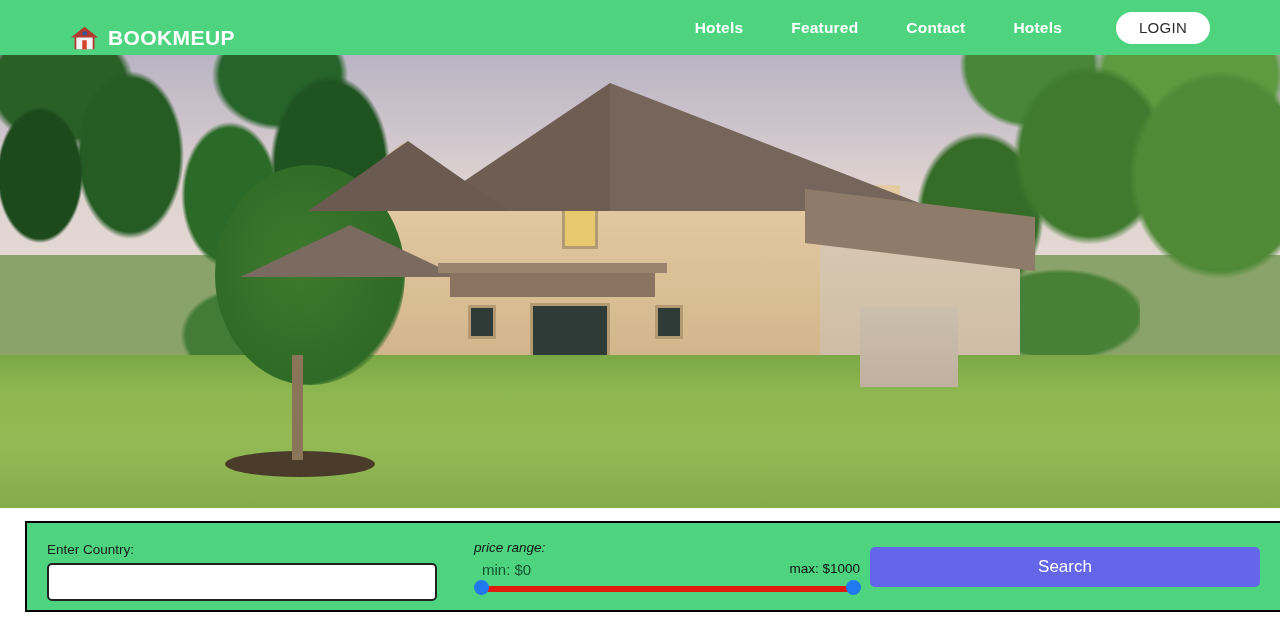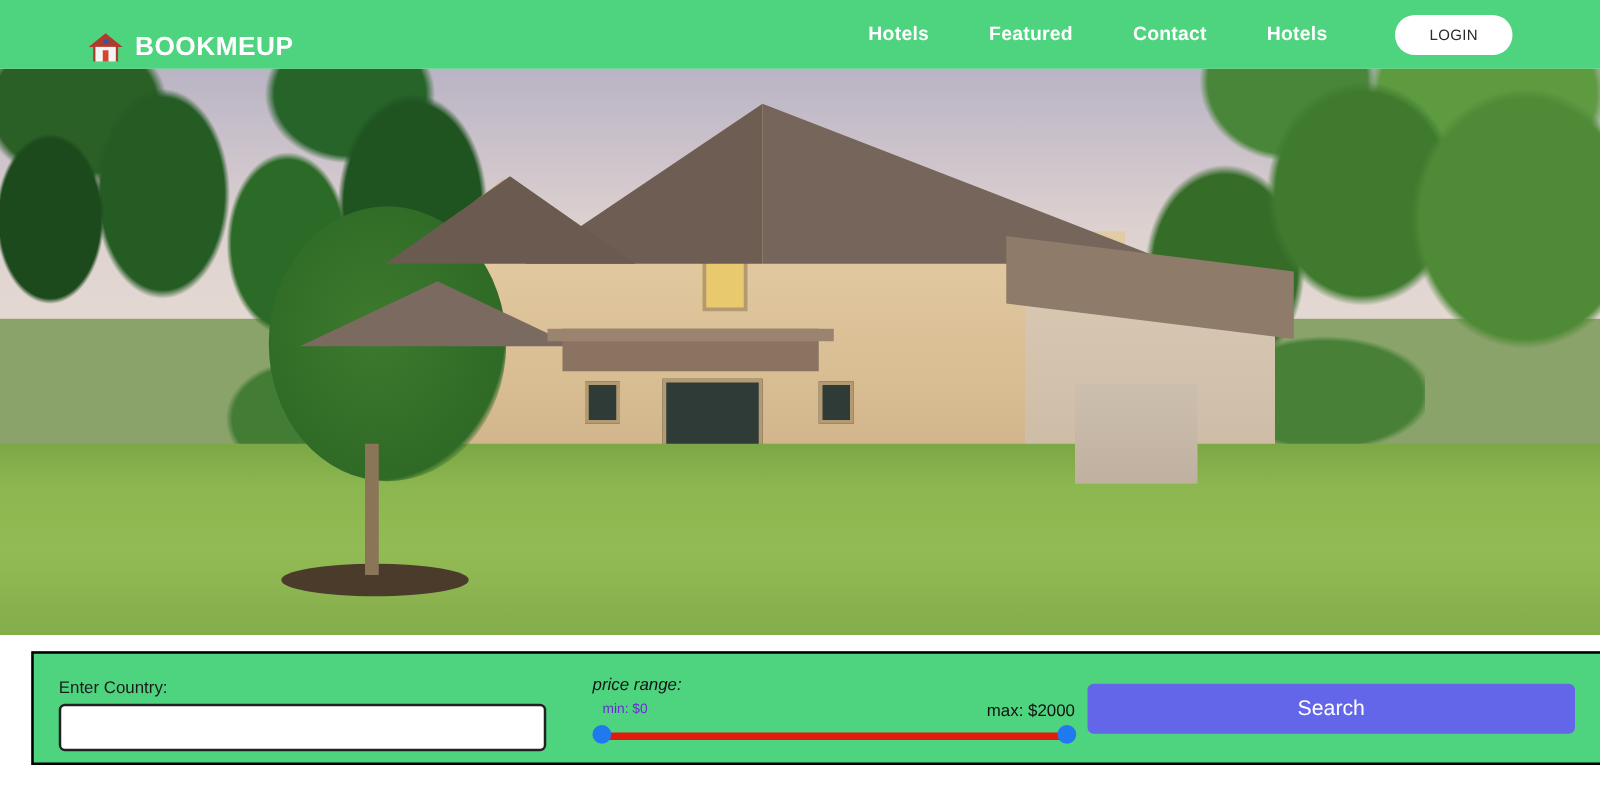--- a/index.html
+++ b/index.html
@@ -61,21 +61,21 @@
     cursor: pointer;
   }
   .login-btn {
     margin-left: 28px;
     background: #ffffff;
     color: #2b2b2b;
     border: none;
     border-radius: 24px;
     width: 94px;
     height: 32px;
-    font-size: 12px;
+    font-size: 15px;
     font-family: "Liberation Sans", sans-serif;
     letter-spacing: 0.3px;
     cursor: pointer;
   }
 
   
   .hero {
     position: absolute;
     top: 55px; left: 0;
     width: 1280px;
@@ -305,22 +305,22 @@
     font-style: italic;
   }
   .price-minmax {
     position: relative;
     height: 17px;
     width: 386px;
   }
   .price-min {
     position: absolute;
     left: 8px; top: 0;
-    font-size: 11px;
-    color: #6d28d9;
+    font-size: 15px;
+    color: #14532d;
   }
   .price-max {
     position: absolute;
     right: 0; top: 0;
     font-size: 13.5px;
     color: #111111;
   }
   .slider {
     position: relative;
     width: 386px;
@@ -422,21 +422,21 @@
 
   <div class="field-group">
     <label class="field-label">Enter Country:</label>
     <input class="country-input" type="text" placeholder="" style="">
   </div>
 
   <div class="price-group">
     <span class="price-title">price range:</span>
     <div class="price-minmax">
       <span class="price-min">min: $0</span>
-      <span class="price-max">max: $2000</span>
+      <span class="price-max">max: $1000</span>
     </div>
     <div class="slider">
       <div class="slider-track"></div>
       <div class="slider-handle left"></div>
       <div class="slider-handle right"></div>
     </div>
   </div>
 
 </div>
 <button class="search-btn">Search</button>

